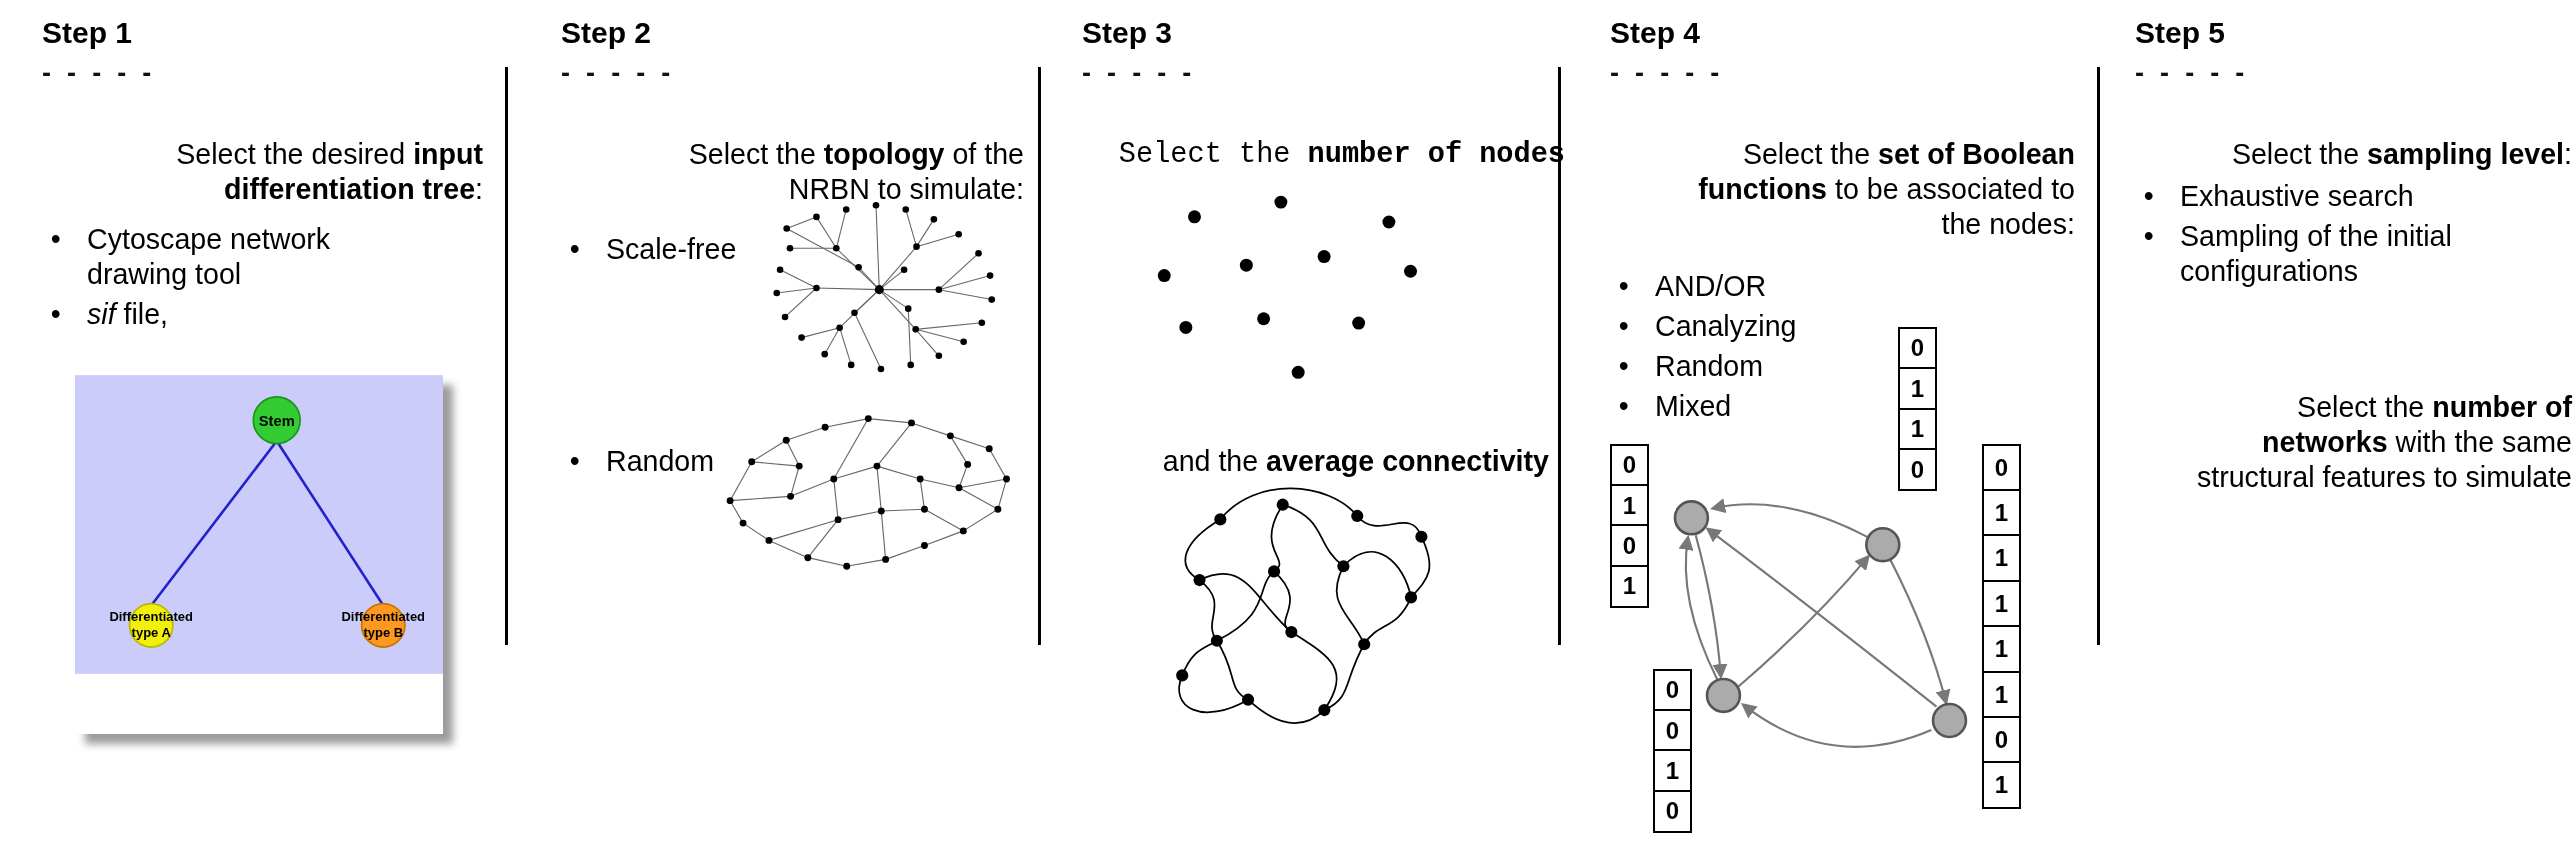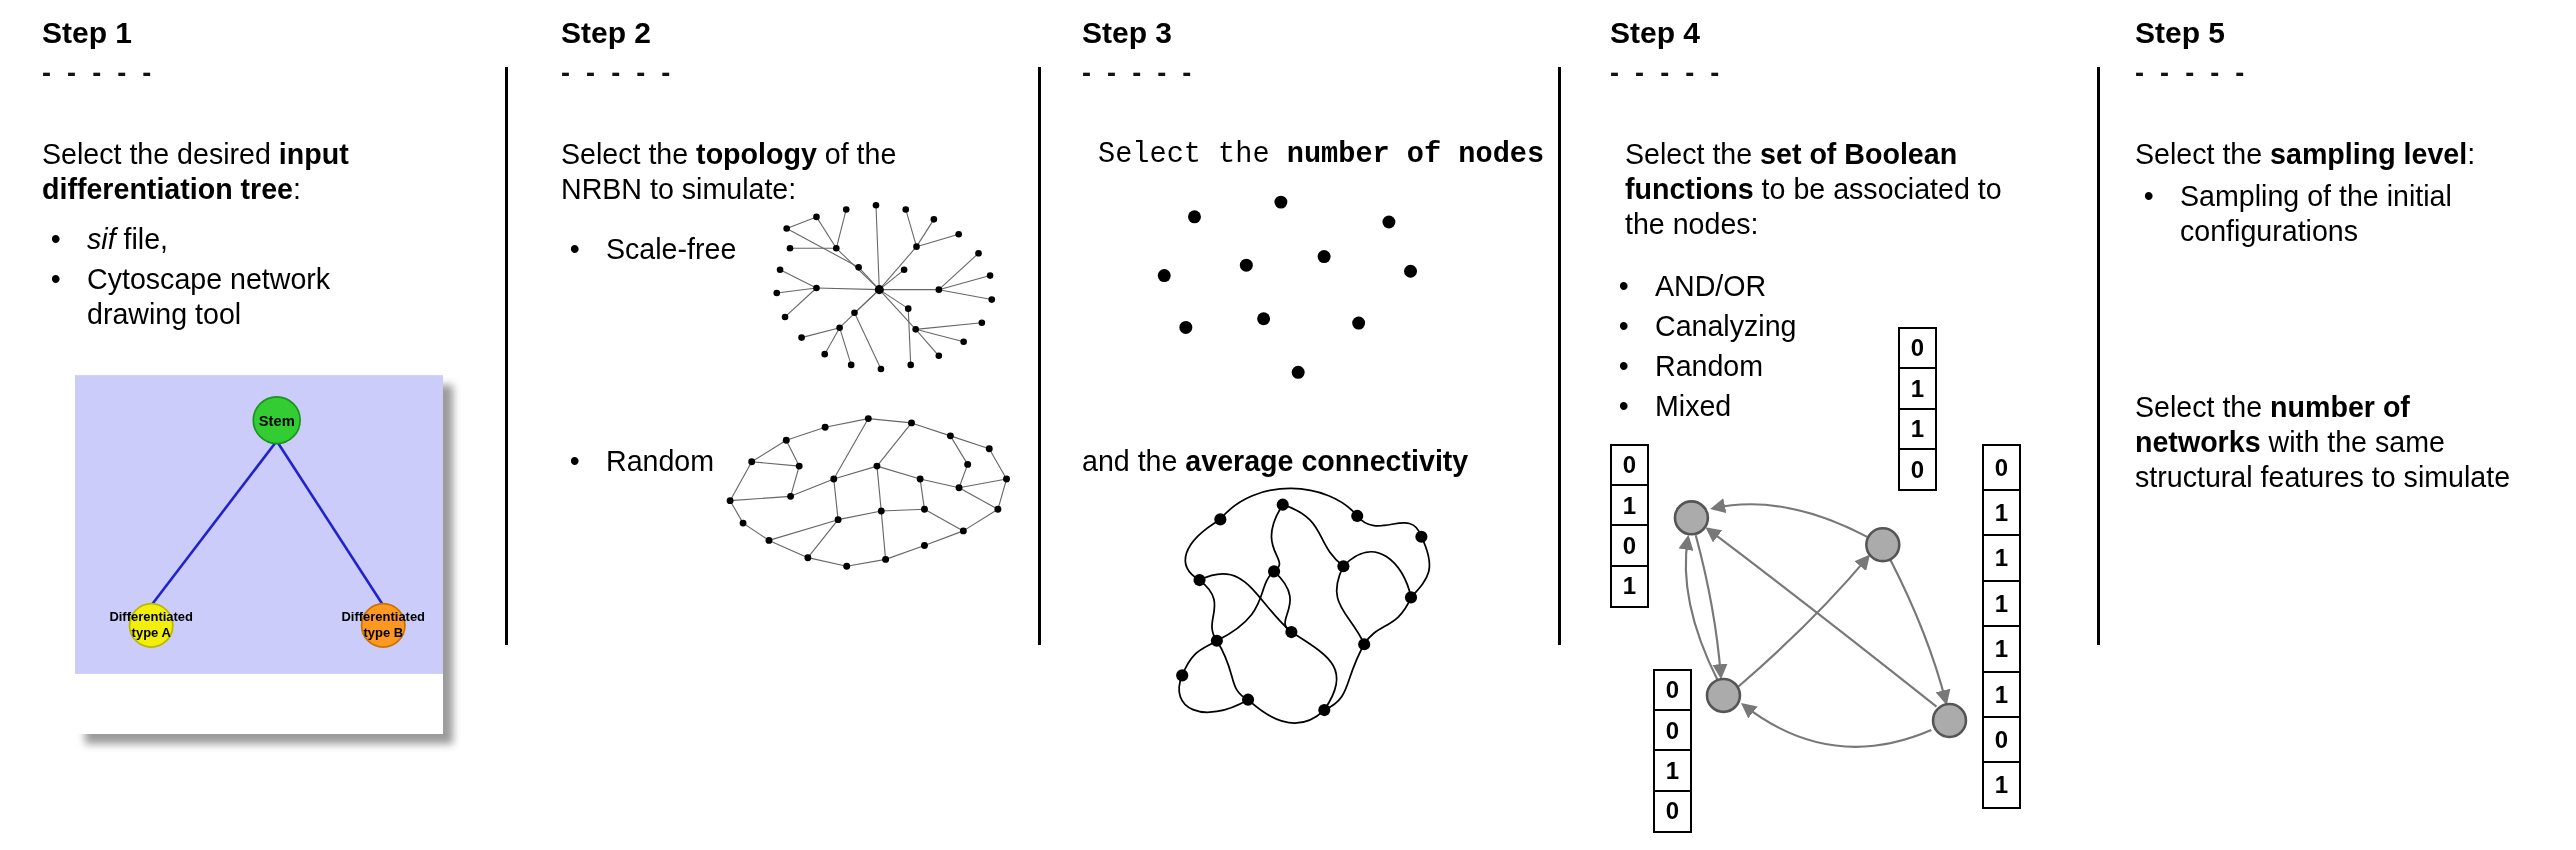--- a/index.html
+++ b/index.html
@@ -4,21 +4,21 @@
 <style>
   * { margin:0; padding:0; box-sizing:border-box; }
   html,body {
     width:2576px; height:851px; background:#ffffff;
     font-family:"Liberation Sans","DejaVu Sans",sans-serif;
     color:#000; position:relative; overflow:hidden;
   }
   .col { position:absolute; top:15.6px; }
   .step-title { position:absolute; top:0; left:0; font-size:30px; font-weight:700; white-space:nowrap; }
   .dashes { position:absolute; top:42px; left:0; font-size:27px; font-weight:700; letter-spacing:4.3px; color:#111; white-space:nowrap; }
-  .para { position:absolute; font-size:28.6px; line-height:35px; }
+  .para { position:absolute; font-size:28.6px; line-height:35px;text-align:right; }
   .para b { font-weight:700; }
   .bullet { position:absolute; font-size:28.6px; line-height:35px; padding-left:45px; }
   .bullet::before { content:"\2022"; position:absolute; left:8.7px; }
   ul.bullets { position:absolute; list-style:none; font-size:28.6px; line-height:35px; }
   ul.bullets li { position:relative; padding-left:45px; margin-bottom:5.2px; }
   ul.bullets li::before { content:"\2022"; position:absolute; left:8.7px; }
   .divider { position:absolute; top:67px; width:2.6px; height:578px; background:#000; }
   .tree-figure { position:absolute; box-shadow:9.5px 9.5px 7.8px #9c9c9c; }
   .net-svg { position:absolute; }
   .bool-diagram { position:absolute; }
@@ -35,22 +35,22 @@
   svg text { font-family:"Liberation Sans","DejaVu Sans",sans-serif; }
 </style>
 </head>
 <body>
 
 <div class="col" style="left:42px; width:459px;">
   <div class="step-title">Step 1</div>
   <div class="dashes">- - - - -</div>
   <p class="para" style="left:0; top:121px; width:441px;"><span>Select the desired </span><b>input</b><br><b>differentiation tree</b><span>:</span></p>
   <ul class="bullets" style="left:0; top:206px; width:363px;">
+    <li><span>Cytoscape network drawing tool</span></li>
     <li><i>sif</i><span> file,</span></li>
-    <li><span>Cytoscape network drawing tool</span></li>
   </ul>
 
   <div class="tree-figure" style="left:33px; top:359px; width:368px; height:359px;">
     <svg width="368" height="299" viewBox="0 0 425 345">
       <rect x="0" y="0" width="425" height="345" fill="#ccccfa"></rect>
       <g stroke="#2222cc" stroke-width="3">
         <line x1="233" y1="76" x2="88" y2="266"></line>
         <line x1="233" y1="76" x2="356" y2="266"></line>
       </g>
       <circle cx="233" cy="52" r="27" stroke="#1d941d" stroke-width="2" fill="#33cc33"></circle>
@@ -361,17 +361,18 @@
   </div>
 </div>
 
 <div class="divider" style="left:2097px;"></div>
 
 <div class="col" style="left:2135px; width:437px;">
   <div class="step-title">Step 5</div>
   <div class="dashes">- - - - -</div>
   <p class="para" style="left:0; top:121px; width:437px;"><span>Select the </span><b>sampling level</b><span>:</span></p>
   <ul class="bullets" style="left:0; top:163px; width:372px;">
+    <li><span>Exhaustive search</span></li>
     <li><span>Sampling of the initial configurations</span></li>
   </ul>
   <p class="para" style="left:0; top:374px; width:437px;"><span>Select the </span><b>number of</b><br><b>networks</b><span> with the same</span><br><span>structural features to simulate</span></p>
 </div>
 
 
 </body></html>

